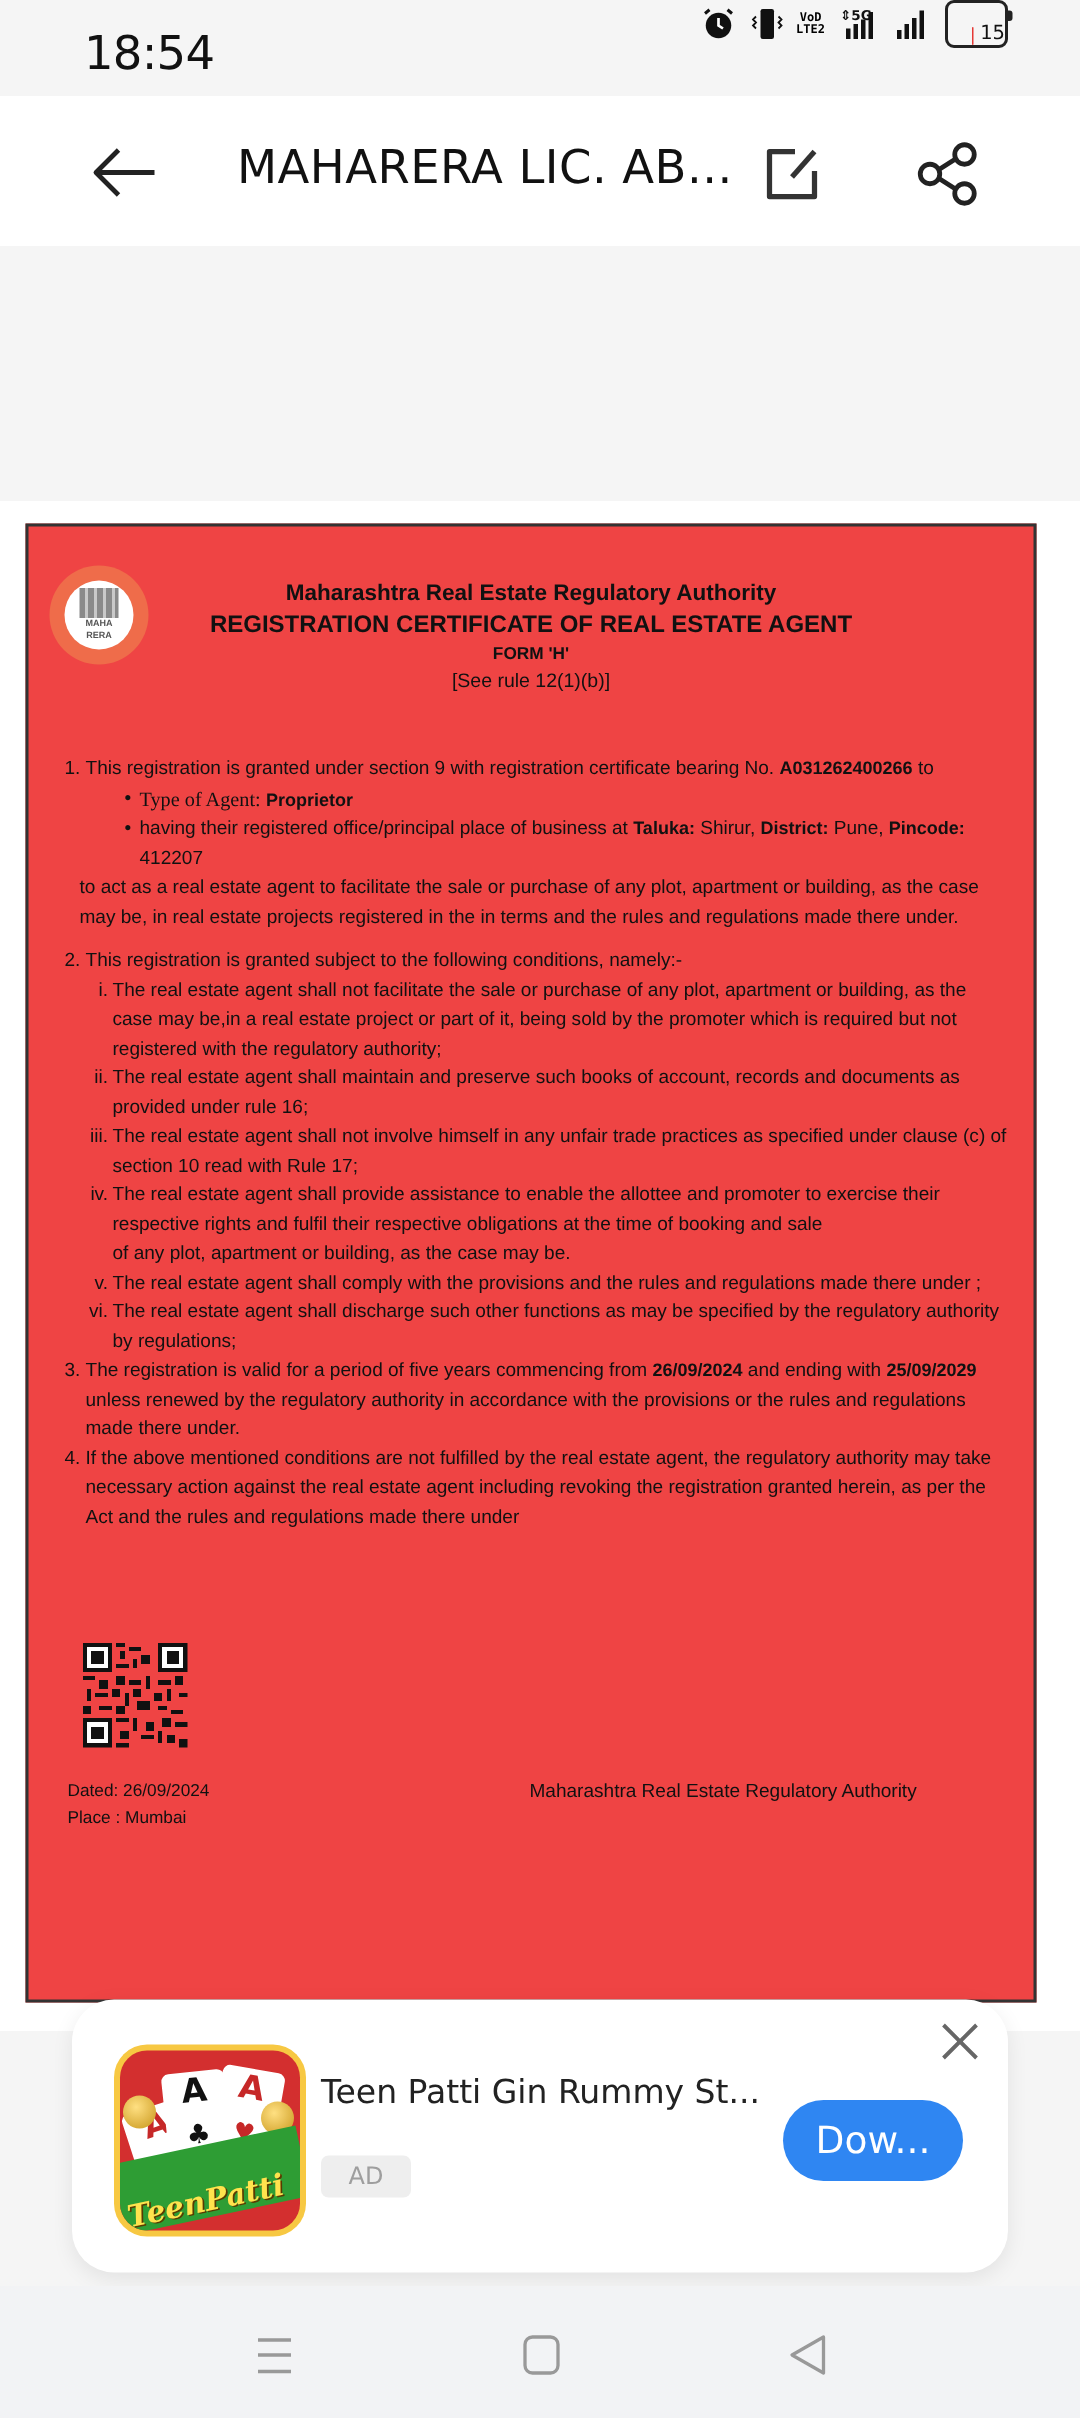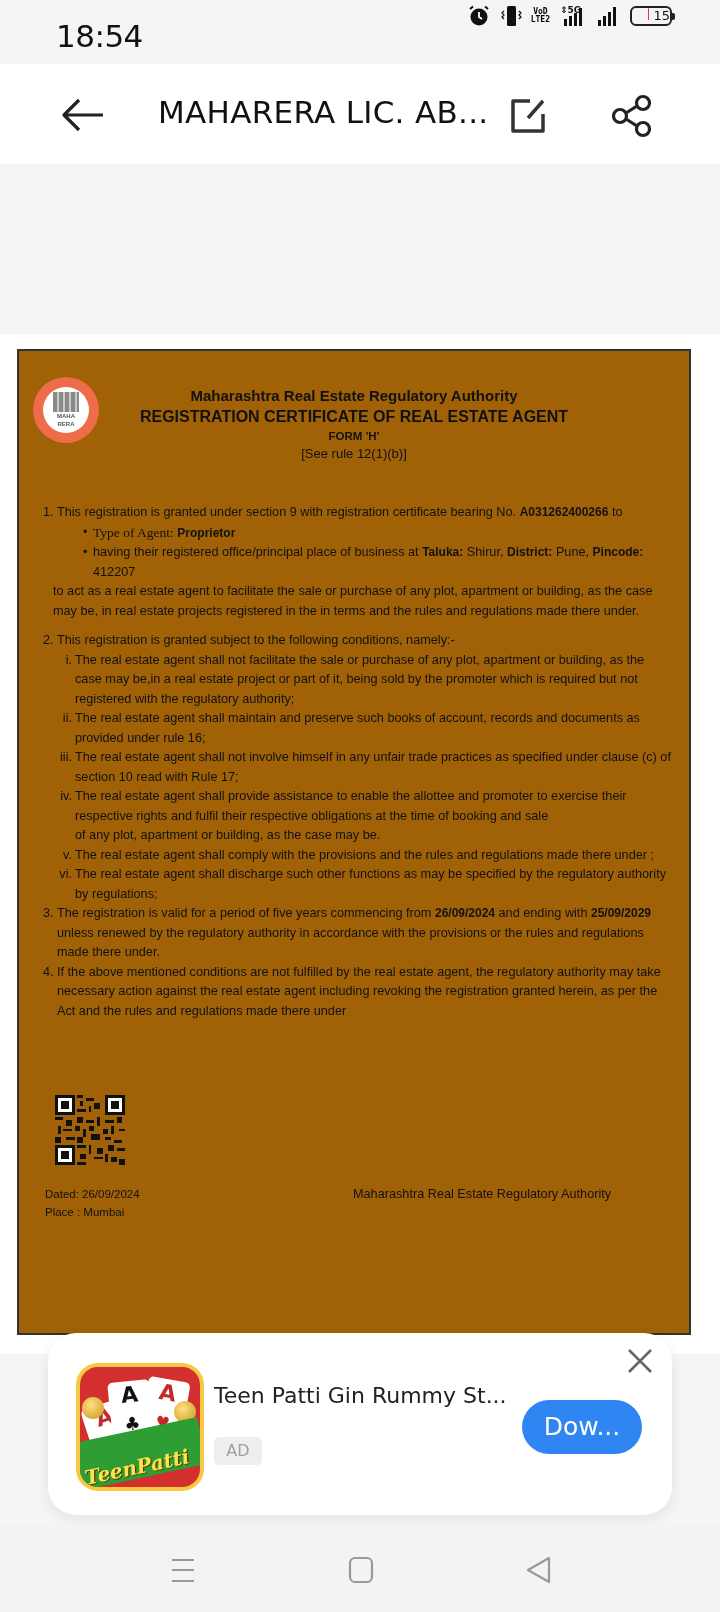--- a/index.html
+++ b/index.html
@@ -5,38 +5,38 @@
   * { box-sizing: border-box; margin: 0; padding: 0; }
   html, body { width: 720px; height: 1612px; overflow: hidden; background: #f5f5f5; }
   body { position: relative; font-family: "Liberation Sans", sans-serif; color: #000; }
 
   
   .status-bar { position: absolute; top: 0; left: 0; width: 720px; height: 64px; background: #f5f5f5; }
   .status-time { position: absolute; left: 56px; top: 18px; font-family: "DejaVu Sans", sans-serif; font-size: 31px; color: #111; letter-spacing: -0.5px; }
   .status-icons { position: absolute; right: 48px; top: 2px; height: 28px; display: flex; align-items: center; gap: 8px; }
   .si { display: inline-flex; align-items: center; justify-content: center; }
   .volte { font-family: "DejaVu Sans Mono", monospace; font-size: 8px; line-height: 8px; font-weight: bold; text-align: center; }
-  .battery { width: 42px; height: 20px; border: 2px solid #222; border-radius: 6px; position: relative; display: flex; align-items: flex-start; padding-left: 16px; }
+  .battery { width: 42px; height: 32px; border: 2px solid #222; border-radius: 6px; position: relative; display: flex; align-items: flex-end; padding-left: 16px; }
   .battery::after { content: ""; position: absolute; right: -5px; top: 5px; width: 3px; height: 7px; background: #222; border-radius: 0 2px 2px 0; }
   .battery-fill { width: 5px; height: 12px; background: #e53935; border-radius: 2px; }
   .battery-text { font-family: "DejaVu Sans", sans-serif; font-size: 13px; margin-left: 4px; color: #111; }
 
   
   .app-bar { position: absolute; top: 64px; left: 0; width: 720px; height: 100px; background: #fff; }
   .back-btn { position: absolute; left: 60px; top: 28px; width: 46px; height: 46px; display: flex; align-items: center; justify-content: center; cursor: pointer; }
   .app-title { position: absolute; left: 158px; top: 30px; font-family: "DejaVu Sans", sans-serif; font-size: 31px; color: #111; letter-spacing: 0.3px; white-space: nowrap; }
   .edit-btn { position: absolute; left: 506px; top: 30px; width: 44px; height: 44px; display: flex; align-items: center; justify-content: center; cursor: pointer; }
   .share-btn { position: absolute; left: 608px; top: 28px; width: 48px; height: 48px; display: flex; align-items: center; justify-content: center; cursor: pointer; }
 
   
   .gray-gap { position: absolute; top: 164px; left: 0; width: 720px; height: 170px; background: #f5f5f5; }
 
   
   .doc-area { position: absolute; top: 334px; left: 0; width: 720px; height: 1020px; background: #fff; }
-  .doc-page { position: absolute; top: 349px; left: 17px; width: 674px; height: 986px; border: 2px solid #333; background: #a16207; font-family: "Liberation Sans", sans-serif; color: #111; }
+  .doc-page { position: absolute; top: 349px; left: 17px; width: 674px; height: 986px; border: 2px solid #333; background: #ef4444; font-family: "Liberation Sans", sans-serif; color: #111; }
 
   .logo { position: absolute; left: 14px; top: 26px; width: 66px; height: 66px; border-radius: 50%; background: #ef6c4a; display: flex; align-items: center; justify-content: center; }
   .logo-inner { width: 46px; height: 46px; border-radius: 50%; background: #fff; display: flex; flex-direction: column; align-items: center; justify-content: center; }
   .logo-bldg { width: 26px; height: 20px; background: repeating-linear-gradient(90deg, #8a8a8a 0 4px, #c9c9c9 4px 6px); }
   .logo-text { font-size: 6px; font-weight: bold; color: #555; line-height: 7px; margin-top: 1px; }
 
   .doc-header { position: absolute; left: 0; width: 100%; top: 36px; text-align: center; }
   .h-authority { font-size: 15px; font-weight: bold; }
   .h-cert { font-size: 16px; font-weight: bold; margin-top: 4px; }
   .h-form { font-size: 11.5px; font-weight: bold; margin-top: 4px; }
@@ -66,21 +66,21 @@
   .ad-icon { position: absolute; left: 28px; top: 30px; width: 128px; height: 128px; border-radius: 22px; background: #f7c842; padding: 4px; }
   .ad-icon-inner { width: 100%; height: 100%; border-radius: 18px; background: #d32f2f; position: relative; overflow: hidden; }
   .card { position: absolute; width: 42px; height: 58px; background: #fff; border-radius: 5px; font-family: "DejaVu Sans", sans-serif; font-weight: bold; font-size: 22px; text-align: center; line-height: 28px; }
   .card1 { left: 8px; top: 36px; transform: rotate(-18deg); color: #c62828; }
   .card2 { left: 30px; top: 14px; transform: rotate(-6deg); color: #111; }
   .card3 { left: 64px; top: 12px; transform: rotate(10deg); color: #c62828; }
   .coin { position: absolute; width: 22px; height: 22px; border-radius: 50%; background: radial-gradient(circle at 40% 35%, #ffe082, #c8961a); }
   .green-band { position: absolute; left: -10px; right: -10px; bottom: -6px; height: 48px; background: #2e9d34; transform: rotate(-12deg); transform-origin: left bottom; }
   .tp-text { position: absolute; left: 4px; bottom: 8px; font-family: "DejaVu Serif", serif; font-weight: bold; font-style: italic; font-size: 20px; color: #ffe34d; transform: rotate(-12deg); text-shadow: 1px 1px 0 #5a3a00; }
   .ad-title { position: absolute; left: 166px; top: 50px; font-family: "DejaVu Sans", sans-serif; font-size: 22px; color: #222; white-space: nowrap; }
-  .ad-badge { position: absolute; left: 166px; top: 104px; width: 48px; height: 28px; border-radius: 5px; background: #eeeeee; color: #9e9e9e; font-family: "DejaVu Sans", sans-serif; font-size: 16px; text-align: center; line-height: 28px; }
+  .ad-badge { position: absolute; left: 166px; top: 104px; width: 60px; height: 28px; border-radius: 5px; background: #eeeeee; color: #9e9e9e; font-family: "DejaVu Sans", sans-serif; font-size: 16px; text-align: center; line-height: 28px; }
   .ad-cta { position: absolute; left: 474px; top: 67px; width: 120px; height: 54px; border-radius: 27px; background: #2f86f2; color: #fff; font-family: "DejaVu Sans", sans-serif; font-size: 25px; text-align: center; line-height: 54px; cursor: pointer; }
 
   
   .nav-bar { position: absolute; top: 1524px; left: 0; width: 720px; height: 88px; background: #f2f3f5; }
   .nav-btn { position: absolute; top: 22px; width: 48px; height: 48px; display: flex; align-items: center; justify-content: center; cursor: pointer; }
 </style>
 </head>
 <body>
 
 <div class="status-bar">

